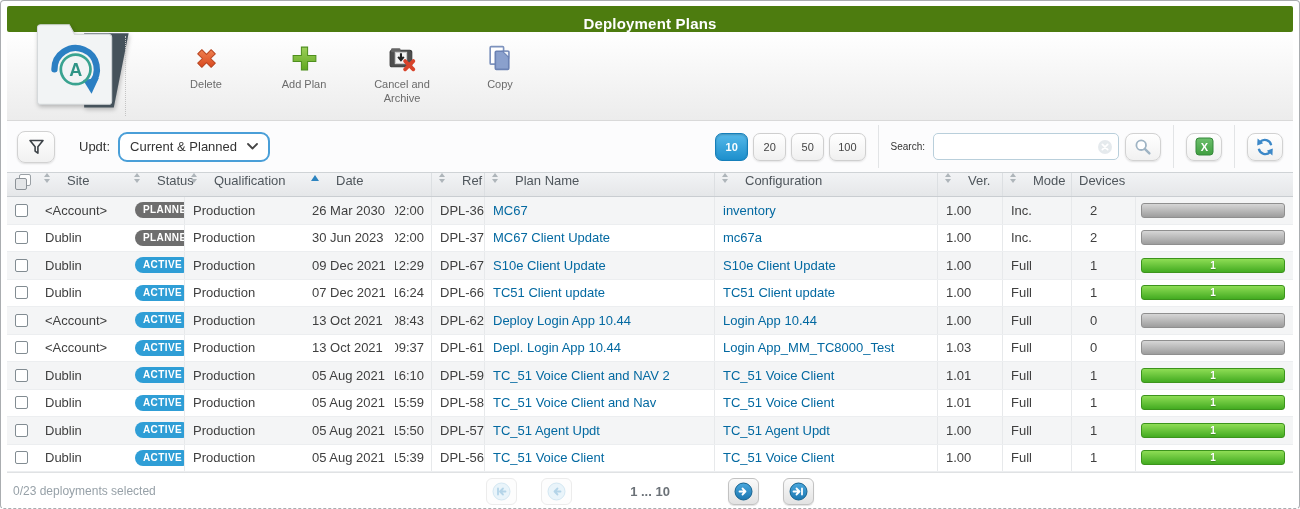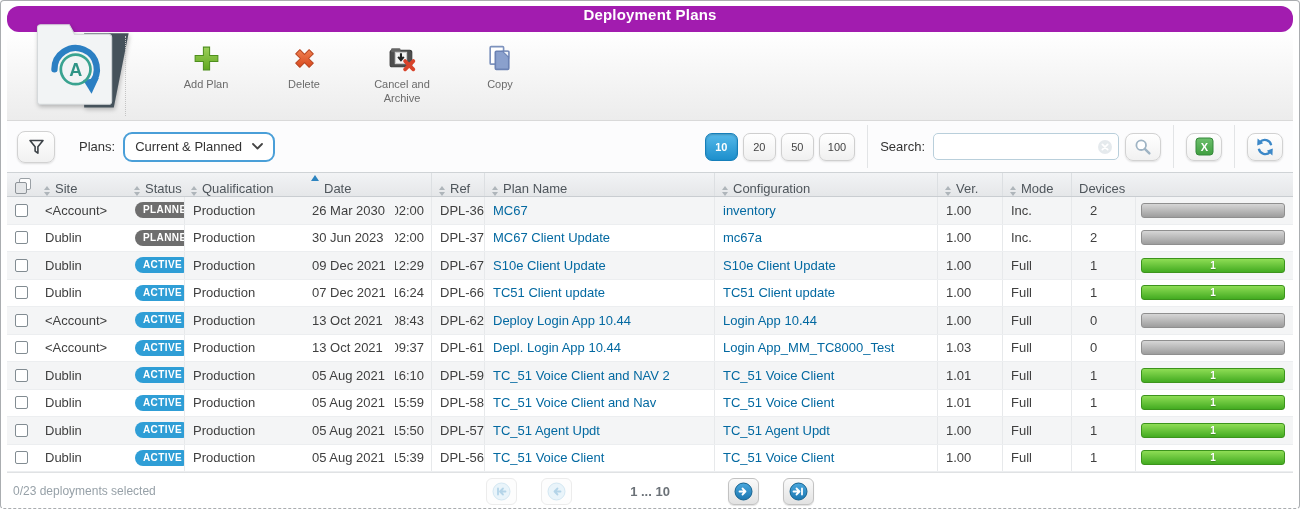--- a/index.html
+++ b/index.html
@@ -4,22 +4,22 @@
 <style>
   * { box-sizing: border-box; margin: 0; padding: 0; }
   body { margin: 0; background: #fff; font-family: "Liberation Sans", "DejaVu Sans", sans-serif; }
   .app {
     position: relative; width: 1300px; height: 509px;
     border: 1px solid #aaadb0; border-bottom-style: dashed; border-radius: 4px;
     background: #fff; overflow: hidden; padding: 5px 6px 0;
   }
   
   .titlebar {
-    height: 26px; background: #a21caf; border-radius: 12px;
-    display: flex; align-items: flex-start; justify-content: center;
+    height: 26px; background: #4d7c0f; border-radius: 2px;
+    display: flex; align-items: flex-end; justify-content: center;
   }
   .titlebar .title { color: #fff; font-size: 15px; font-weight: bold; letter-spacing: .2px; }
   
   .toolbar {
     position: relative; height: 89px;
     background: linear-gradient(#ffffff, #ececec);
     border-bottom: 1px solid #d9d9d9;
   }
   .logo { position: absolute; left: 22px; top: -22px; width: 106px; height: 106px; filter: drop-shadow(1px 2px 2px rgba(0,0,0,.25)); }
   .toolbar-sep { position: absolute; left: 118px; top: 4px; bottom: 4px; border-left: 1px dotted #c4c4c4; }
@@ -49,37 +49,37 @@
   .ps-btn {
     min-width: 33px; height: 28px; padding: 0 8px; border-radius: 7px; border: 1px solid #cfcfcf;
     background: linear-gradient(#ffffff, #f0f0f0); box-shadow: 0 1px 2px rgba(0,0,0,.10);
     font-size: 11px; color: #444; display: inline-flex; align-items: center; justify-content: center; cursor: pointer;
   }
   .ps-btn.active {
     background: linear-gradient(#55b9ea, #1d8fcc); border-color: #157fba; color: #fff; font-weight: bold;
     box-shadow: inset 0 1px 2px rgba(0,0,0,.2);
   }
   .vsep { align-self: stretch; border-left: 1px solid #e2e4e6; margin: 4px 12px; }
-  .search-label { font-size: 13px; color: #333; margin-right: 8px; }
+  .search-label { font-size: 10px; color: #333; margin-right: 8px; }
   .search-wrap { position: relative; }
   .search-input {
     width: 186px; height: 27px; border: 1px solid #b9cfdb; border-radius: 5px; padding: 0 26px 0 8px;
     font-size: 13px; color: #333; outline: none; background: #fff;
   }
   .clear-icon { position: absolute; right: 6px; top: 6px; cursor: pointer; opacity: .75; }
   .search-btn { width: 36px; height: 28px; margin-left: 6px; }
   .excel-btn, .refresh-btn { width: 36px; height: 28px; }
   
   .thead {
     display: grid; height: 24px;
     grid-template-columns: 30px 90px 57px 120px 127px 53px 230px 223px 65px 69px 64px 1fr;
     background: linear-gradient(#f2f3f5, #e5e7e9); border-bottom: 1px solid #c9cdd1;
     align-items: center; font-size: 13px; color: #4f565c;
   }
-  .th { display: flex; align-items: flex-end; gap: 5px; padding-left: 7px; height: 100%; cursor: pointer; }
+  .th { display: flex; align-items: flex-start; gap: 17px; padding-left: 7px; height: 100%; cursor: pointer; }
   .th.bordered { border-left: 1px solid #dcdfe2; }
   .sort-pair { display: inline-flex; flex-direction: column; gap: 2px; }
   .tri-up-s  { width: 0; height: 0; border-left: 3.5px solid transparent; border-right: 3.5px solid transparent; border-bottom: 4px solid #aeb5ba; }
   .tri-dn-s  { width: 0; height: 0; border-left: 3.5px solid transparent; border-right: 3.5px solid transparent; border-top: 4px solid #aeb5ba; }
   .tri-asc   { width: 0; height: 0; border-left: 4.5px solid transparent; border-right: 4.5px solid transparent; border-bottom: 6px solid #2d84c0; align-self: flex-start; margin-top: 2px; }
   .tbody { }
   .tr {
     display: grid; height: 27.5px;
     grid-template-columns: 30px 90px 57px 120px 91px 36px 53px 230px 223px 65px 69px 64px 1fr;
     align-items: center; font-size: 13px; color: #3f3f3f; border-bottom: 1px solid #eceef0;
@@ -138,43 +138,43 @@
       <polygon points="51,66 66,64 59,79" fill="#2b7fc3"></polygon>
       <circle cx="44" cy="56" r="14" fill="none" stroke="#3aa390" stroke-width="2.6"></circle>
       <text x="44" y="62" text-anchor="middle" font-size="17" font-weight="bold" fill="#2f9486" font-family="Liberation Sans, sans-serif">A</text>
     </svg>
     <div class="toolbar-sep"></div>
     <div class="tool-buttons">
       <div class="tool-btn">
         <span class="ticon">
           <svg width="31" height="31" viewBox="0 0 30 30">
             <defs>
+                <linearGradient id="gorange" x1="0" y1="0" x2="0" y2="1">
+                  <stop offset="0" stop-color="#ef8050"></stop>
+                  <stop offset="1" stop-color="#d9491f"></stop>
+                </linearGradient>
+              </defs>
+            <path d="M6.5 10.5l4-4 4.5 4.5L19.5 6.5l4 4-4.5 4.5 4.5 4.5-4 4-4.5-4.5L10.5 23.5l-4-4 4.5-4.5z" fill="url(#gorange)" stroke="#b8441f" stroke-linejoin="round"></path>
+          </svg>
+        </span>
+        <span class="tlabel">Delete</span>
+      </div>
+      <div class="tool-btn">
+        <span class="ticon">
+          <svg width="31" height="31" viewBox="0 0 30 30">
+            <defs>
                 <linearGradient id="ggreen" x1="0" y1="0" x2="0" y2="1">
                   <stop offset="0" stop-color="#9ccf5a"></stop>
                   <stop offset="1" stop-color="#61a81f"></stop>
                 </linearGradient>
               </defs>
             <path d="M12 4h6v8h8v6h-8v8h-6v-8H4v-6h8z" fill="url(#ggreen)" stroke="#4e8f1d"></path>
           </svg>
         </span>
         <span class="tlabel">Add Plan</span>
-      </div>
-      <div class="tool-btn">
-        <span class="ticon">
-          <svg width="31" height="31" viewBox="0 0 30 30">
-            <defs>
-                <linearGradient id="gorange" x1="0" y1="0" x2="0" y2="1">
-                  <stop offset="0" stop-color="#ef8050"></stop>
-                  <stop offset="1" stop-color="#d9491f"></stop>
-                </linearGradient>
-              </defs>
-            <path d="M6.5 10.5l4-4 4.5 4.5L19.5 6.5l4 4-4.5 4.5 4.5 4.5-4 4-4.5-4.5L10.5 23.5l-4-4 4.5-4.5z" fill="url(#gorange)" stroke="#b8441f" stroke-linejoin="round"></path>
-          </svg>
-        </span>
-        <span class="tlabel">Delete</span>
       </div>
       <div class="tool-btn">
         <span class="ticon">
           <svg width="31" height="31" viewBox="0 0 30 30">
             <rect x="3" y="7" width="21" height="16" rx="2" fill="#4e4e4e" stroke="#3a3a3a"></rect>
             <rect x="4" y="5" width="9" height="4" rx="1" fill="#666"></rect>
             <rect x="8" y="9" width="11" height="11" fill="#f5f5f5" stroke="#cfcfcf"></rect>
             <path d="M13.5 10v5.5M10.8 13.5l2.7 3.2 2.7-3.2" stroke="#222" stroke-width="2" fill="none"></path>
             <path d="M17.5 17.5l8 8M25.5 17.5l-8 8" stroke="#d8432a" stroke-width="3.6" stroke-linecap="round"></path>
           </svg>
@@ -193,21 +193,21 @@
       </div>
     </div>
   </div>
 
   <div class="filterbar">
     <div class="iconbtn funnel-btn">
       <svg width="19" height="18" viewBox="0 0 19 18">
         <path d="M3 2.5h13l-5.1 6.3v6.4l-2.8-2.1V8.8z" fill="none" stroke="#3c4247" stroke-width="1.6" stroke-linejoin="round"></path>
       </svg>
     </div>
-    <span class="mode-label">Plans:</span>
+    <span class="mode-label">Updt:</span>
     <div class="mode-select">
       <span>Current &amp; Planned</span>
       <svg width="11" height="7" viewBox="0 0 11 7">
         <path d="M1 1l4.5 4.5L10 1" stroke="#444" stroke-width="1.8" fill="none" stroke-linecap="round" stroke-linejoin="round"></path>
       </svg>
     </div>
     <div class="spacer"></div>
     <div class="pagesize-group">
       <div class="ps-btn active">10</div>
       <div class="ps-btn">20</div>

